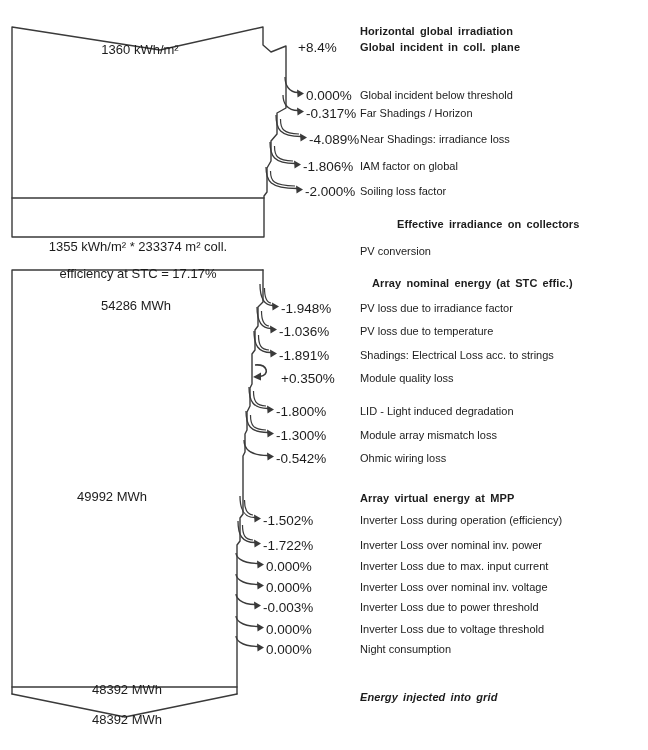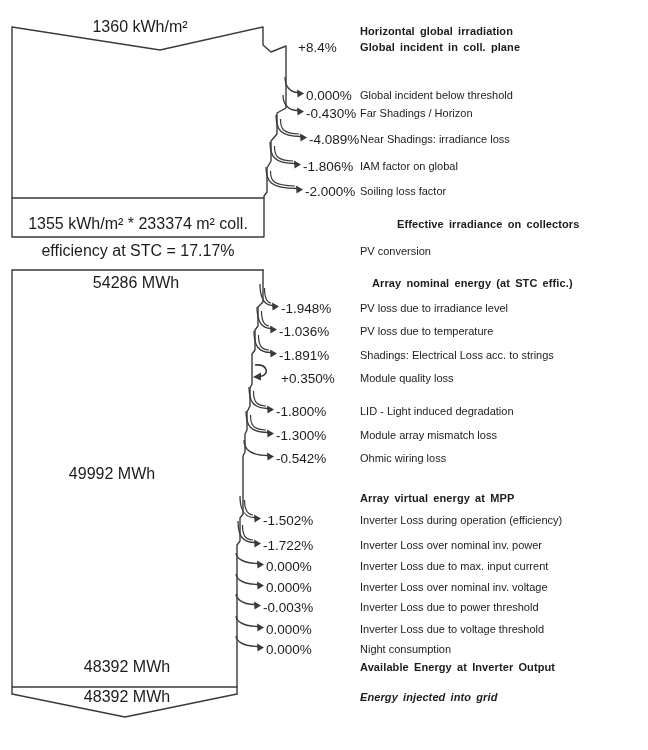--- a/index.html
+++ b/index.html
@@ -1,20 +1,20 @@
 <!DOCTYPE html>
 <html><head>
 <meta charset="utf-8">
 <title>Diagram</title>
 <style>
   html,body{margin:0;padding:0;background:#fff;}
   .canvas{position:relative;width:648px;height:750px;background:#fff;overflow:hidden;
           font-family:"Liberation Sans","DejaVu Sans",sans-serif;color:#1c1c1c;}
   svg.layer{position:absolute;left:0;top:0;}
-  .val{position:absolute;transform:translate(-50%,-50%);white-space:nowrap;font-size:16px;}
+  .val{position:absolute;transform:translate(-50%,-50%);white-space:nowrap;font-size:13px;margin-top:22px;}
   .pct{position:absolute;transform:translateY(-50%);white-space:nowrap;font-size:13.5px;}
   .lbl{position:absolute;left:360px;transform:translateY(-50%);white-space:nowrap;font-size:11px;}
   .bold{font-weight:bold;word-spacing:2px;letter-spacing:.1px;}
 </style>
 </head>
 <body>
 
 <div class="canvas">
 
   <svg class="layer" width="648" height="750">
@@ -96,38 +96,37 @@
   <div class="val" style="left:138px;top:251px;">efficiency at STC = 17.17%</div>
   <div class="lbl" style="top:251px;">PV conversion</div>
 
   <div class="val" style="left:136px;top:283px;">54286 MWh</div>
   <div class="lbl bold" style="top:283px;margin-left:12px;">Array nominal energy (at STC effic.)</div>
 
   <div class="val" style="left:112px;top:474px;">49992 MWh</div>
   <div class="lbl bold" style="top:498px;">Array virtual energy at MPP</div>
 
   <div class="val" style="left:127px;top:667px;">48392 MWh</div>
-  <div class="lbl bold" style="top:667px;">Available Energy at Inverter Output</div>
 
   <div class="val" style="left:127px;top:697px;">48392 MWh</div>
   <div class="lbl bold" style="top:697px;font-style:italic;">Energy injected into grid</div>
 
   <div id="loss-rows">
       <div class="pct" style="left: 306px; top: 95px;">0.000%</div>
       <div class="lbl" style="top: 95px;">Global incident below threshold</div>
-      <div class="pct" style="left: 306px; top: 113px;">-0.430%</div>
+      <div class="pct" style="left: 306px; top: 113px;">-0.317%</div>
       <div class="lbl" style="top: 113px;">Far Shadings / Horizon</div>
       <div class="pct" style="left: 309px; top: 139px;">-4.089%</div>
       <div class="lbl" style="top: 139px;">Near Shadings: irradiance loss</div>
       <div class="pct" style="left: 303px; top: 166px;">-1.806%</div>
       <div class="lbl" style="top: 166px;">IAM factor on global</div>
       <div class="pct" style="left: 305px; top: 191px;">-2.000%</div>
       <div class="lbl" style="top: 191px;">Soiling loss factor</div>
       <div class="pct" style="left: 281px; top: 308px;">-1.948%</div>
-      <div class="lbl" style="top: 308px;">PV loss due to irradiance level</div>
+      <div class="lbl" style="top: 308px;">PV loss due to irradiance factor</div>
       <div class="pct" style="left: 279px; top: 331px;">-1.036%</div>
       <div class="lbl" style="top: 331px;">PV loss due to temperature</div>
       <div class="pct" style="left: 279px; top: 355px;">-1.891%</div>
       <div class="lbl" style="top: 355px;">Shadings: Electrical Loss acc. to strings</div>
       <div class="pct" style="left: 281px; top: 378px;">+0.350%</div>
       <div class="lbl" style="top: 378px;">Module quality loss</div>
       <div class="pct" style="left: 276px; top: 411px;">-1.800%</div>
       <div class="lbl" style="top: 411px;">LID - Light induced degradation</div>
       <div class="pct" style="left: 276px; top: 435px;">-1.300%</div>
       <div class="lbl" style="top: 435px;">Module array mismatch loss</div>

